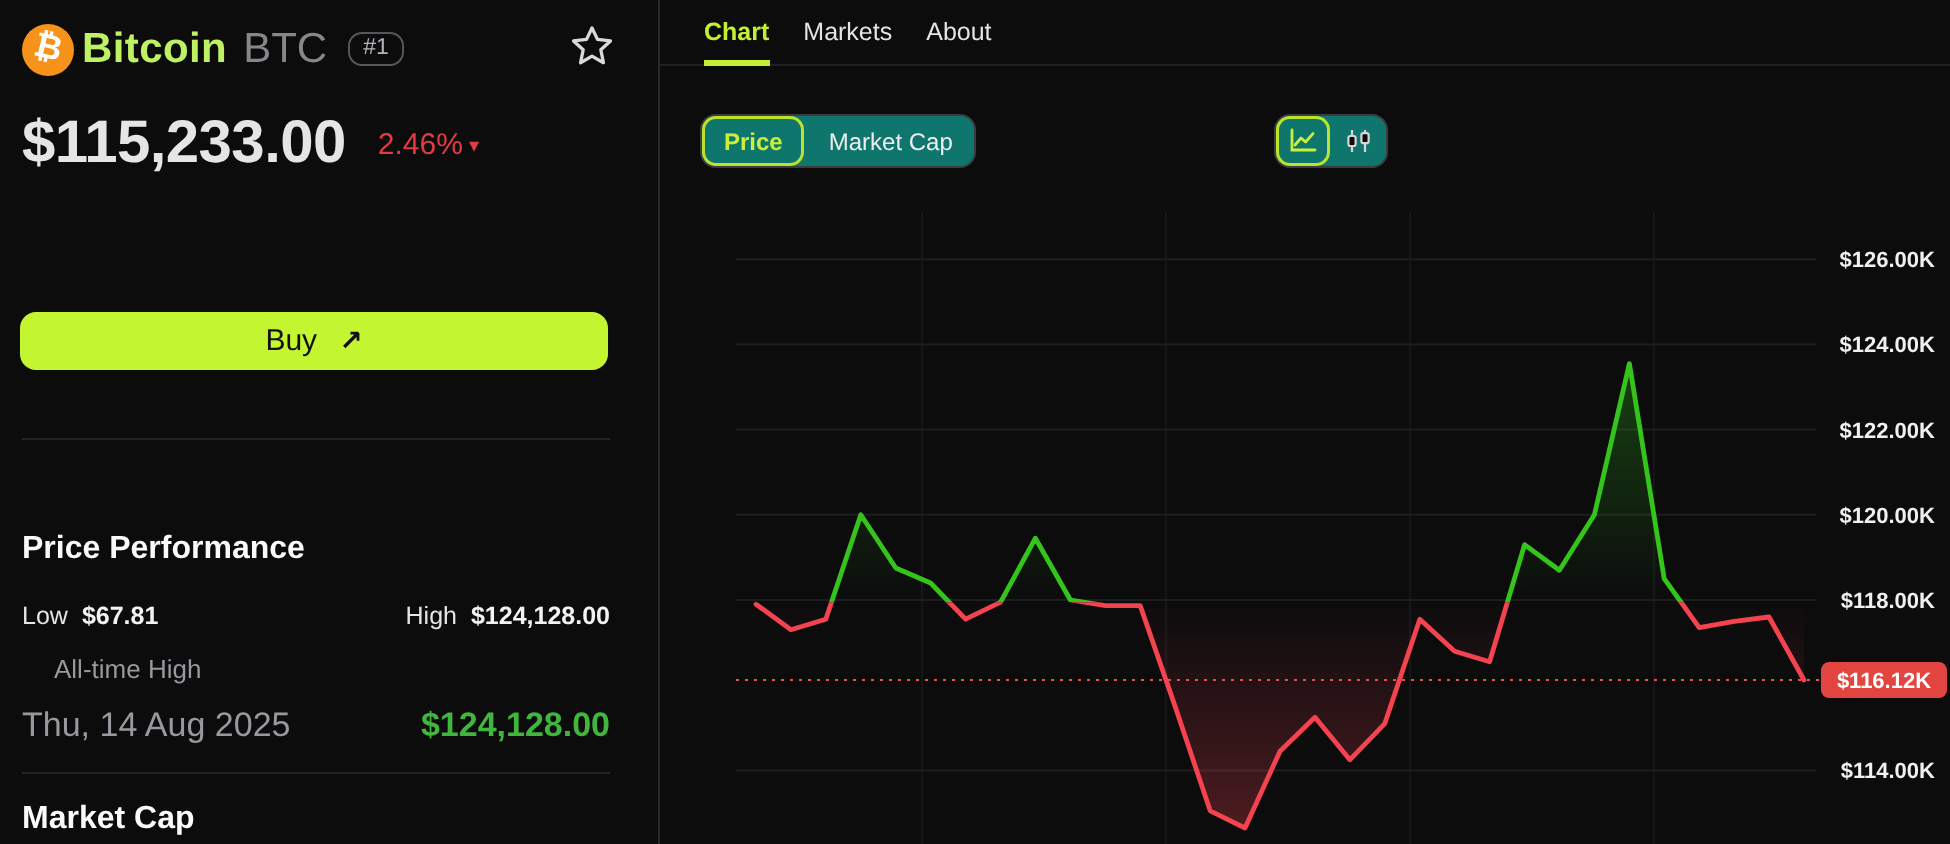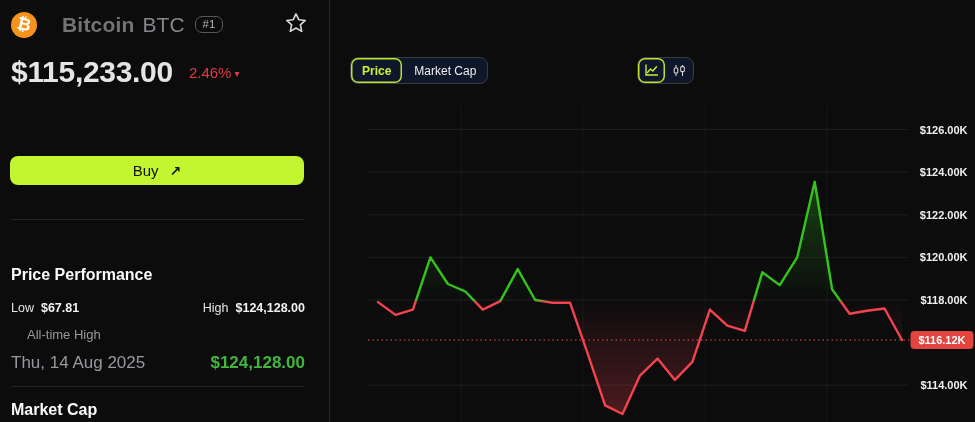--- a/index.html
+++ b/index.html
@@ -4,21 +4,21 @@
 <style>
   html,body{margin:0;padding:0;background:#0b0b0c;width:975px;height:422px;overflow:hidden;
     font-family:"Liberation Sans","DejaVu Sans",sans-serif;-webkit-font-smoothing:antialiased;}
   .app{position:relative;width:975px;height:422px;background:#0c0c0d;color:#fff;}
 
   
   .left{position:absolute;left:0;top:0;width:329px;height:422px;background:#0c0c0d;border-right:1px solid #28282c;}
   .coin-row{position:absolute;left:11px;top:11px;height:27px;display:flex;align-items:center;}
   .btc-logo{width:26px;height:26px;border-radius:50%;background:#f7931a;display:flex;align-items:center;justify-content:center;}
   .btc-logo span{color:#fff;font-weight:700;font-size:17px;font-family:"DejaVu Sans",sans-serif;transform:rotate(13deg);line-height:1;}
-  .coin-name{margin-left:25px;font-size:21px;font-weight:700;color:#737373;letter-spacing:.2px;}
+  .coin-name{margin-left:4px;font-size:21px;font-weight:700;color:#bef264;letter-spacing:.2px;}
   .coin-symbol{margin-left:8px;font-size:21px;font-weight:400;color:#86868b;}
   .rank-badge{margin-left:10px;border:1px solid #56565c;border-radius:7px;padding:1px 7px 2px;font-size:11.5px;color:#b6b6ba;}
   .star-btn{position:absolute;left:285px;top:12px;width:22px;height:22px;cursor:pointer;}
   .price-row{position:absolute;left:11px;top:55px;display:flex;align-items:center;}
   .big-price{font-size:30px;font-weight:700;color:#e5e5e5;letter-spacing:-.3px;}
   .pct{margin-left:16px;font-size:15px;font-weight:500;color:#e23b44;display:flex;align-items:center;}
   .pct .arr{font-size:10px;margin-left:3px;margin-top:2px;}
   .attr-row{position:absolute;left:11px;top:115px;display:flex;align-items:center;font-size:10.5px;color:#b4b4b8;}
   .gecko{width:15px;height:15px;margin-left:7px;}
   .gecko-brand{margin-left:6px;font-size:13.5px;font-weight:700;color:#fdfdfd;letter-spacing:.2px;}
@@ -38,21 +38,21 @@
   .ath-label{position:absolute;left:11px;top:327px;font-size:13px;color:#98989e;margin-left:16px;}
   .ath-row{top:353px;font-size:17px;}
   .ath-date{color:#98989e;}
   .ath-val{color:#41b63d;font-weight:700;}
 
   
   .right{position:absolute;left:330px;top:0;width:645px;height:422px;}
   .tabbar{position:absolute;left:0;top:0;width:645px;height:33px;border-bottom:1px solid #202024;display:flex;align-items:flex-end;padding-left:22px;box-sizing:border-box;gap:17px;}
   .tab{font-size:12.5px;color:#e4e4e6;padding-bottom:9px;cursor:pointer;}
   .tab.active{color:#c5ef33;font-weight:700;border-bottom:3px solid #c5ef33;margin-bottom:-1px;padding-bottom:7px;}
-  .seg-group{position:absolute;top:57px;height:27px;display:flex;align-items:stretch;background:#0f172a;border:1px solid #3c3c40;border-radius:8px;box-sizing:border-box;}
+  .seg-group{position:absolute;top:57px;height:27px;display:flex;align-items:stretch;background:#0f766e;border:1px solid #3c3c40;border-radius:8px;box-sizing:border-box;}
   .seg{display:flex;align-items:center;justify-content:center;font-size:12px;color:#ededef;padding:0 11px;cursor:pointer;border-left:1px solid #3c3c40;white-space:nowrap;}
   .seg:first-child{border-left:none;}
   .seg.active{color:#c9ef3a;font-weight:700;box-shadow:inset 0 0 0 1.5px #b9e32c;border-radius:7px;border-left-color:transparent;}
   .seg.active + .seg{border-left-color:transparent;}
   #metricToggle{left:20px;}
   #typeToggle{left:307px;}
   #typeToggle .seg{padding:0 6px;}
   #rangeToggle{right:2px;}
   #rangeToggle .seg{padding:0 9px;font-weight:600;}
   .chart-wrap{position:absolute;left:0;top:100px;width:645px;height:322px;}
@@ -112,20 +112,25 @@
       <span class="spacer"></span>
       <span class="ath-val">$124,128.00</span>
     </div>
 
     <div class="hr hr2"></div>
 
     <div class="sec-title mc-title">Market Cap</div>
   </aside>
 
   <main class="right">
+    <nav class="tabbar" id="tabbar">
+        <div class="tab active">Chart</div>
+        <div class="tab">Markets</div>
+        <div class="tab">About</div>
+      </nav>
     <div class="seg-group" id="metricToggle">
         <div class="seg active">Price</div>
         <div class="seg">Market Cap</div>
       </div>
     <div class="seg-group" id="typeToggle">
         <div class="seg active">
           <svg width="15" height="13" viewBox="0 0 15 13">
       <path d="M2 1 V11 H13.5" stroke="#c9ef3a" stroke-width="1.4" fill="none" stroke-linecap="round"></path>
       <path d="M3.5 8.5 L6.5 5 L8.8 7 L12.5 2.8" stroke="#c9ef3a" stroke-width="1.4" fill="none" stroke-linecap="round" stroke-linejoin="round"></path>
     </svg>

